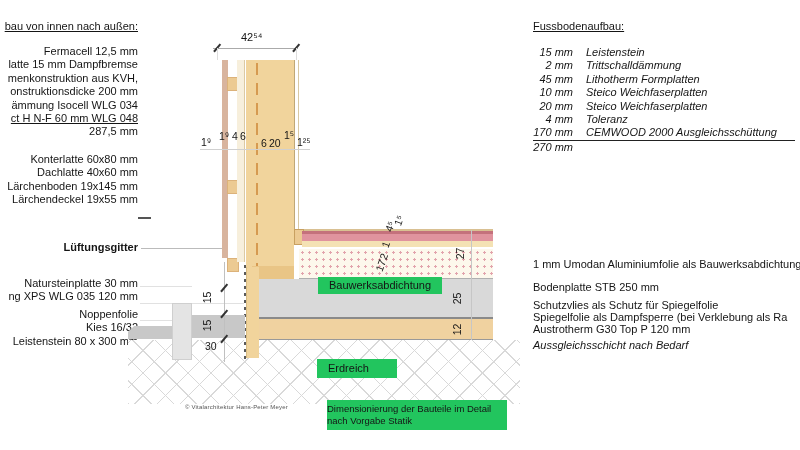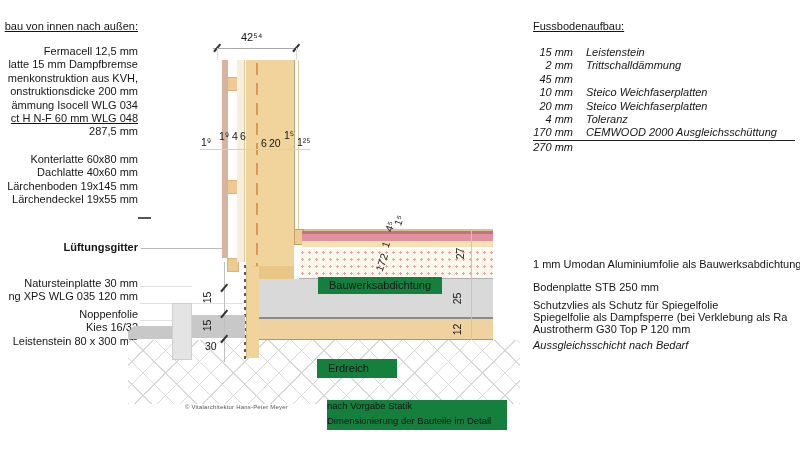--- a/index.html
+++ b/index.html
@@ -19,21 +19,21 @@
   .hatch{background-image:
       repeating-linear-gradient(45deg,#d9d9d9 0 1px,transparent 1px 16px),
       repeating-linear-gradient(-45deg,#d9d9d9 0 1px,transparent 1px 16px);}
   .dots{background-color:#fdf8ec;
       background-image:radial-gradient(circle,#e2a3ac 1.1px,transparent 1.3px);
       background-size:7px 7px;}
   .npdots{background-image:radial-gradient(circle,#5a5a5a 1.2px,transparent 1.5px);
       background-size:4px 7px;}
   .dash-v{background-image:repeating-linear-gradient(180deg,#d69a50 0 12px,transparent 12px 20px);}
   .tick{width:10px;height:1.5px;background:#333;transform:rotate(-50deg);}
-  .whitebox{background:#15803d;}
+  .whitebox{background:#22c55e;}
 </style>
 </head>
 <body>
 
 <div class="abs txt u" style="left:0;top:20px;width:138px;text-align:right;">bau von innen nach außen:</div>
 
 <div class="abs txt ra" style="left:0;top:45px;width:138px;">
   <div>Fermacell  12,5 mm</div>
   <div>latte 15 mm Dampfbremse</div>
   <div>menkonstruktion aus KVH,</div>
@@ -73,20 +73,21 @@
   <div class="row">
     <span class="qty">15 mm</span>
     <span>Leistenstein</span>
   </div>
   <div class="row">
     <span class="qty">2 mm</span>
     <span>Trittschalldämmung</span>
   </div>
   <div class="row">
     <span class="qty">45 mm</span>
+    <span>Lithotherm Formplatten</span>
   </div>
   <div class="row">
     <span class="qty">10 mm</span>
     <span>Steico Weichfaserplatten</span>
   </div>
   <div class="row">
     <span class="qty">20 mm</span>
     <span>Steico Weichfaserplatten</span>
   </div>
   <div class="row">
@@ -182,15 +183,15 @@
 <div class="abs dimlabel rot90" style="left:202px;top:320px;">15</div>
 <div class="abs dimlabel" style="left:205px;top:341px;">30</div>
 
 <div class="abs whitebox" style="left:317px;top:359px;width:80px;height:19px;">
   <div class="txt" style="line-height:19px;padding-left:11px;">Erdreich</div>
 </div>
 
 <div class="abs" style="left:185px;top:404px;font-size:6px;color:#555;letter-spacing:.2px;white-space:nowrap;">© Vitalarchitektur Hans-Peter Meyer</div>
 
 <div class="abs whitebox" style="left:327px;top:400px;width:180px;height:30px;">
+  <div style="font-size:9.5px;line-height:12px;padding-top:3px;white-space:nowrap;">Dimensionierung der Bauteile im Detail</div>
   <div style="font-size:9.5px;line-height:12px;white-space:nowrap;">nach Vorgabe Statik</div>
-  <div style="font-size:9.5px;line-height:12px;padding-top:3px;white-space:nowrap;">Dimensionierung der Bauteile im Detail</div>
 </div>
 
 </body></html>

